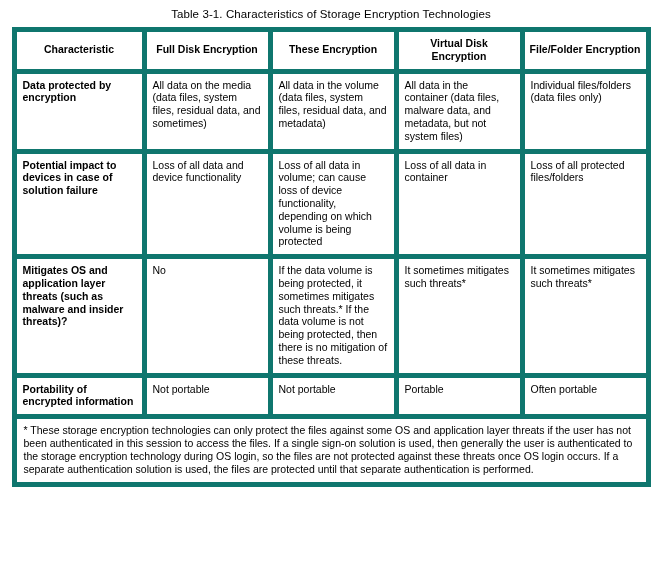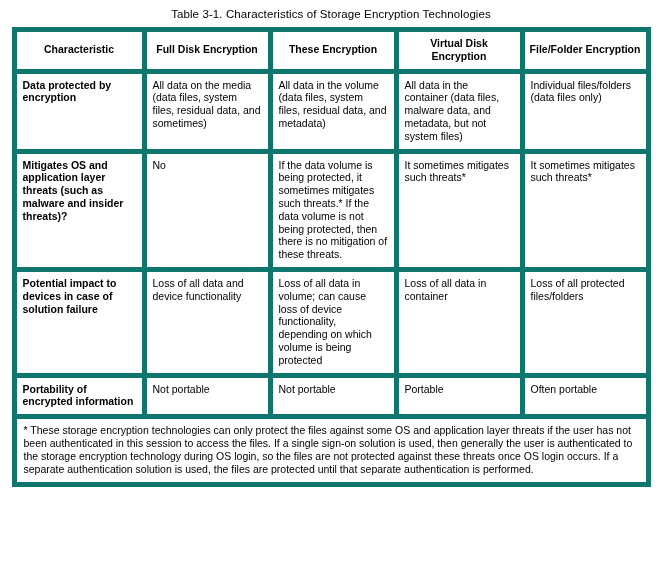--- a/index.html
+++ b/index.html
@@ -88,32 +88,32 @@
     </thead>
     <tbody>
       <tr>
         <td>Data protected by encryption</td>
         <td>All data on the media (data files, system files, residual data, and sometimes)</td>
         <td>All data in the volume (data files, system files, residual data, and metadata)</td>
         <td>All data in the container (data files, malware data, and metadata, but not system files)</td>
         <td>Individual files/folders (data files only)</td>
       </tr>
       <tr>
+        <td>Potential impact to devices in case of solution failure</td>
+        <td>Loss of all data and device functionality</td>
+        <td>Loss of all data in volume; can cause loss of device functionality, depending on which volume is being protected</td>
+        <td>Loss of all data in container</td>
+        <td>Loss of all protected files/folders</td>
+      </tr>
+      <tr>
         <td>Mitigates OS and application layer threats (such as malware and insider threats)?</td>
         <td>No</td>
         <td>If the data volume is being protected, it sometimes mitigates such threats.* If the data volume is not being protected, then there is no mitigation of these threats.</td>
         <td>It sometimes mitigates such threats*</td>
         <td>It sometimes mitigates such threats*</td>
-      </tr>
-      <tr>
-        <td>Potential impact to devices in case of solution failure</td>
-        <td>Loss of all data and device functionality</td>
-        <td>Loss of all data in volume; can cause loss of device functionality, depending on which volume is being protected</td>
-        <td>Loss of all data in container</td>
-        <td>Loss of all protected files/folders</td>
       </tr>
       <tr>
         <td>Portability of encrypted information</td>
         <td>Not portable</td>
         <td>Not portable</td>
         <td>Portable</td>
         <td>Often portable</td>
       </tr>
       <tr>
         <td class="footnote-cell" colspan="5">* These storage encryption technologies can only protect the files against some OS and application layer threats if the user has not been authenticated in this session to access the files.  If a single sign-on solution is used, then generally the user is authenticated to the storage encryption technology during OS login, so the files are not protected against these threats once OS login occurs.  If a separate authentication solution is used, the files are protected until that separate authentication is performed.</td>

